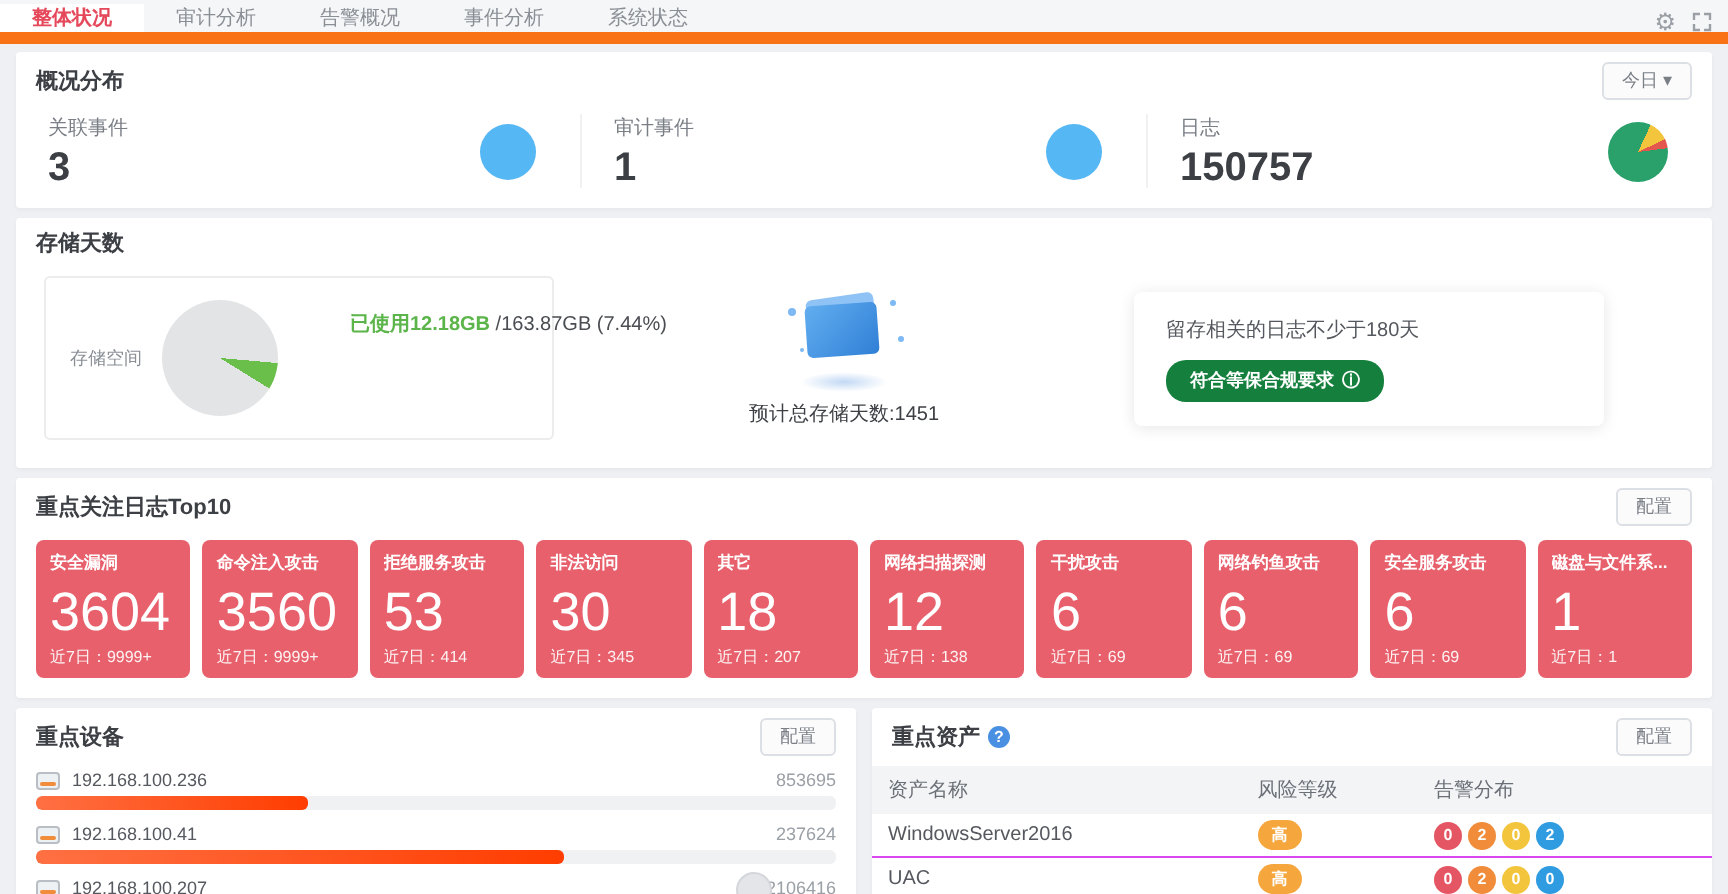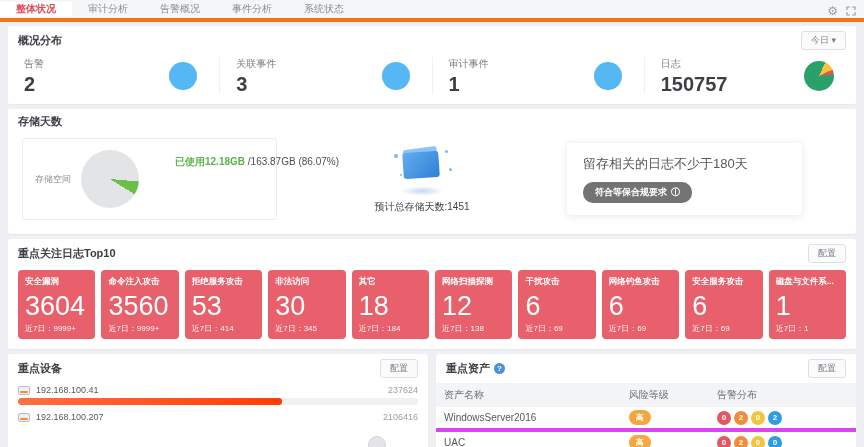--- a/index.html
+++ b/index.html
@@ -1,20 +1,20 @@
 <!DOCTYPE html>
 <html><head>
 <meta charset="utf-8">
 <style>
   * { margin:0; padding:0; box-sizing:border-box; }
   html,body { width:864px; height:447px; overflow:hidden; }
   body { font-family:"Liberation Sans","DejaVu Sans",sans-serif; background:#eef0f3; color:#333; }
 
   
-  .tabbar { height:22px; background:#f5f6f7; border-bottom:4px solid #f97316; display:flex; align-items:center; position:relative; }
+  .tabbar { height:22px; background:#f5f6f7; border-bottom:6px solid #f97316; display:flex; align-items:flex-end; position:relative; }
   .tab { padding:0 16px; font-size:10px; color:#8a8f96; display:flex; align-items:center; cursor:pointer; }
   .tab.active { background:#ffffff; color:#e5485a; font-weight:bold; }
   .tabbar-icons { position:absolute; right:8px; top:0; height:22px; display:flex; align-items:center; gap:8px; color:#9aa0a6; }
   .gear { font-size:12px; line-height:1; }
   .expand-svg { width:10px; height:10px; display:block; }
 
   
   .main { padding:4px 8px 0 8px; display:flex; flex-direction:column; gap:5px; }
   .card { background:#fff; border-radius:2px; box-shadow:0 1px 2px rgba(0,0,0,.04); }
   .card-head { display:flex; align-items:center; justify-content:space-between; padding:5px 10px 5px 10px; }
@@ -45,22 +45,22 @@
   .folder-back { position:absolute; left:14px; top:4px; width:34px; height:24px; background:#8fc3f5; border-radius:3px; transform:rotate(-8deg); }
   .folder-front { position:absolute; left:13px; top:8px; width:36px; height:26px; border-radius:3px;
       background:linear-gradient(135deg,#63aef0,#2f7fd6); transform:rotate(-4deg); }
   .folder-shadow { position:absolute; left:10px; bottom:0; width:44px; height:10px; border-radius:50%;
       background:radial-gradient(ellipse at center, rgba(120,170,230,.45), rgba(120,170,230,0) 70%); }
   .spark { position:absolute; border-radius:50%; background:#7db9f2; }
   .s1{ width:4px;height:4px; left:4px; top:10px;} .s2{width:3px;height:3px; right:6px; top:6px;}
   .s3{ width:3px;height:3px; right:2px; top:24px;} .s4{width:2px;height:2px; left:10px; top:30px;}
   .storage-days { font-size:10px; color:#3c3f44; }
   .storage-right { width:235px; background:#fff; border-radius:4px; box-shadow:0 1px 8px rgba(0,0,0,.10); padding:12px 16px; margin-right:40px; }
-  .policy-text { font-size:13px; color:#55585e; margin-bottom:8px; }
-  .policy-btn { display:inline-flex; align-items:center; gap:4px; background:#737373; color:#fff; font-size:9px; font-weight:bold;
+  .policy-text { font-size:10px; color:#55585e; margin-bottom:8px; }
+  .policy-btn { display:inline-flex; align-items:center; gap:4px; background:#15803d; color:#fff; font-size:9px; font-weight:bold;
       border:none; border-radius:10px; padding:4px 12px; cursor:pointer; }
   .info-glyph { font-size:9px; }
 
   
   .log-cards { display:flex; gap:6px; padding:2px 10px 10px 10px; }
   .log-card { flex:1; background:#e7606b; border-radius:4px; color:#fff; padding:6px 7px 5px 7px; min-width:0; }
   .log-name { font-size:8.5px; font-weight:bold; white-space:nowrap; overflow:hidden; margin-bottom:4px; }
   .log-value { font-size:27px; font-weight:normal; line-height:1.05; }
   .log-week { font-size:8px; opacity:.92; margin-top:3px; white-space:nowrap; }
 
@@ -75,21 +75,21 @@
   .dev-ip { display:flex; align-items:center; gap:6px; font-size:9px; color:#55585e; }
   .dev-icon { width:12px; height:9px; border:1px solid #b9bec4; border-radius:2px; background:#eef1f4; position:relative; }
   .dev-icon::after { content:""; position:absolute; left:1px; right:1px; bottom:1px; height:2px; background:#f08c3a; border-radius:1px; }
   .dev-val { font-size:9px; color:#9aa0a6; }
   .bar-track { height:7px; background:#f0f1f3; border-radius:3px; overflow:hidden; }
   .bar-fill { height:100%; background:linear-gradient(90deg,#ff7043,#ff3d00); border-radius:3px; width:0; }
 
   
   .asset-table { width:100%; border-collapse:collapse; }
   .asset-table th { background:#f3f4f6; font-size:10px; color:#6b7077; font-weight:normal; text-align:left; padding:5px 8px; }
-  .asset-table td { font-size:10px; color:#55585e; padding:3px 8px; border-bottom:4px solid #d946ef; }
+  .asset-table td { font-size:10px; color:#55585e; padding:3px 8px; border-bottom:1px solid #d946ef; }
   .col-name { width:44%; } .col-risk { width:21%; } .col-dist { width:35%; }
   .risk-pill { display:inline-block; min-width:22px; text-align:center; font-size:8px; color:#fff; font-weight:bold;
       border-radius:8px; padding:2px 0; background:#f5a63c; }
   .badges { display:flex; gap:3px; }
   .badge { width:14px; height:14px; border-radius:50%; color:#fff; font-size:8px; font-weight:bold;
       display:flex; align-items:center; justify-content:center; }
   .b-red { background:#e45663; } .b-orange { background:#f08c3a; } .b-yellow { background:#f2c53d; } .b-blue { background:#2f9be0; }
   .q-icon { width:11px; height:11px; border-radius:50%; background:#4a90e2; color:#fff; font-size:8px; font-weight:bold;
       display:inline-flex; align-items:center; justify-content:center; }
 
@@ -116,27 +116,20 @@
 <div class="main">
 
   <div class="card">
     <div class="card-head">
       <div class="card-title">概况分布</div>
       <div class="mini-btn">今日 ▾</div>
     </div>
     <div class="stats-row">
       <div class="stat">
         <div>
-          <div class="stat-label">告警</div>
-          <div class="stat-value">2</div>
-        </div>
-        <div class="stat-icon-circle"></div>
-      </div>
-      <div class="stat">
-        <div>
           <div class="stat-label">关联事件</div>
           <div class="stat-value">3</div>
         </div>
         <div class="stat-icon-circle"></div>
       </div>
       <div class="stat">
         <div>
           <div class="stat-label">审计事件</div>
           <div class="stat-value">1</div>
         </div>
@@ -154,21 +147,21 @@
 
   <div class="card">
     <div class="card-head">
       <div class="card-title">存储天数</div>
     </div>
     <div class="storage-body">
       <div class="storage-left">
         <span class="storage-space-label">存储空间</span>
         <div class="storage-pie"></div>
         <div class="storage-usage">
-          <span class="used-green">已使用12.18GB</span><span class="total-dark"> /163.87GB (86.07%)</span>
+          <span class="used-green">已使用12.18GB</span><span class="total-dark"> /163.87GB (7.44%)</span>
         </div>
       </div>
       <div class="storage-mid">
         <div class="folder-wrap">
           <div class="folder-back"></div>
           <div class="folder-front"></div>
           <div class="folder-shadow"></div>
           <div class="spark s1"></div>
             <div class="spark s2"></div>
             <div class="spark s3"></div>
@@ -208,21 +201,21 @@
         <div class="log-week"><span>近7日：</span><span>414</span></div>
       </div>
       <div class="log-card">
         <div class="log-name">非法访问</div>
         <div class="log-value">30</div>
         <div class="log-week"><span>近7日：</span><span>345</span></div>
       </div>
       <div class="log-card">
         <div class="log-name">其它</div>
         <div class="log-value">18</div>
-        <div class="log-week"><span>近7日：</span><span>184</span></div>
+        <div class="log-week"><span>近7日：</span><span>207</span></div>
       </div>
       <div class="log-card">
         <div class="log-name">网络扫描探测</div>
         <div class="log-value">12</div>
         <div class="log-week"><span>近7日：</span><span>138</span></div>
       </div>
       <div class="log-card">
         <div class="log-name">干扰攻击</div>
         <div class="log-value">6</div>
         <div class="log-week"><span>近7日：</span><span>69</span></div>
@@ -246,20 +239,32 @@
   </div>
 
   <div class="bottom-row">
 
     <div class="card bottom-card">
       <div class="card-head">
         <div class="card-title">重点设备</div>
         <div class="mini-btn">配置</div>
       </div>
       <div class="dev-list">
+        <div class="dev-row">
+          <div class="dev-top">
+            <span class="dev-ip">
+                <span class="dev-icon"></span>
+                <span>192.168.100.236</span>
+              </span>
+            <span class="dev-val">853695</span>
+          </div>
+          <div class="bar-track">
+              <div class="bar-fill" style="width: 34%;"></div>
+            </div>
+        </div>
         <div class="dev-row">
           <div class="dev-top">
             <span class="dev-ip">
                 <span class="dev-icon"></span>
                 <span>192.168.100.41</span>
               </span>
             <span class="dev-val">237624</span>
           </div>
           <div class="bar-track">
               <div class="bar-fill" style="width: 66%;"></div>

